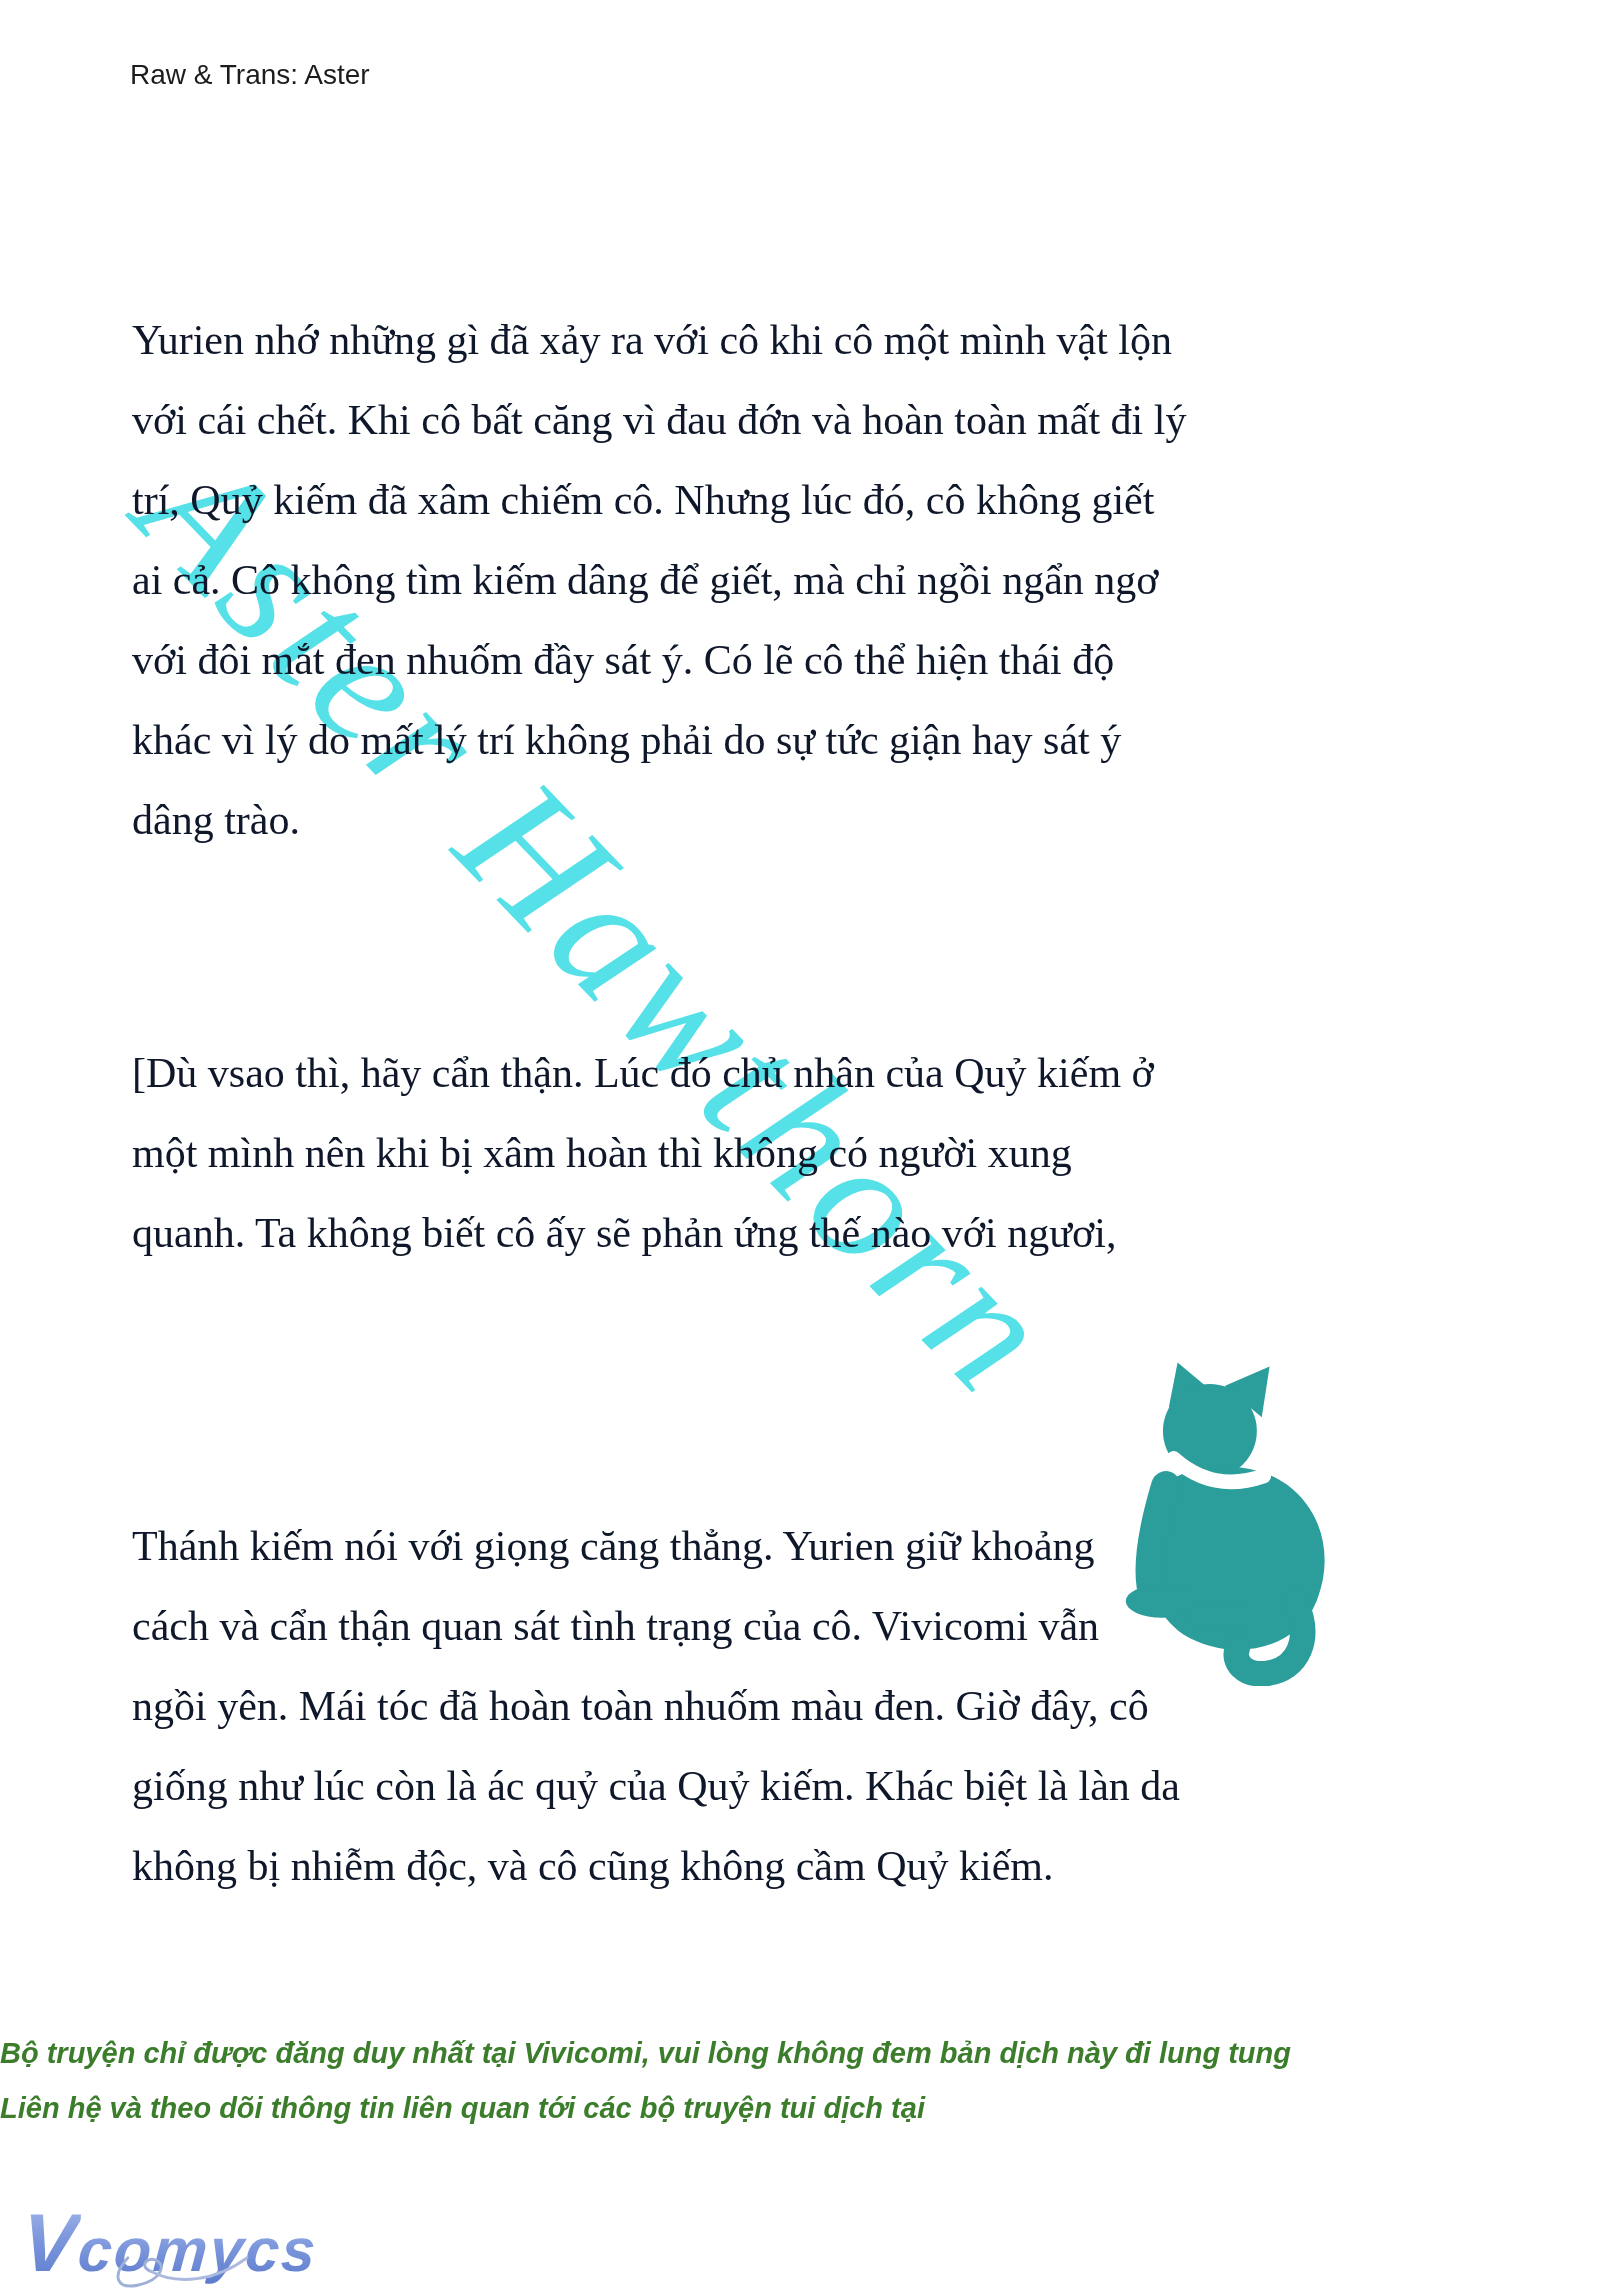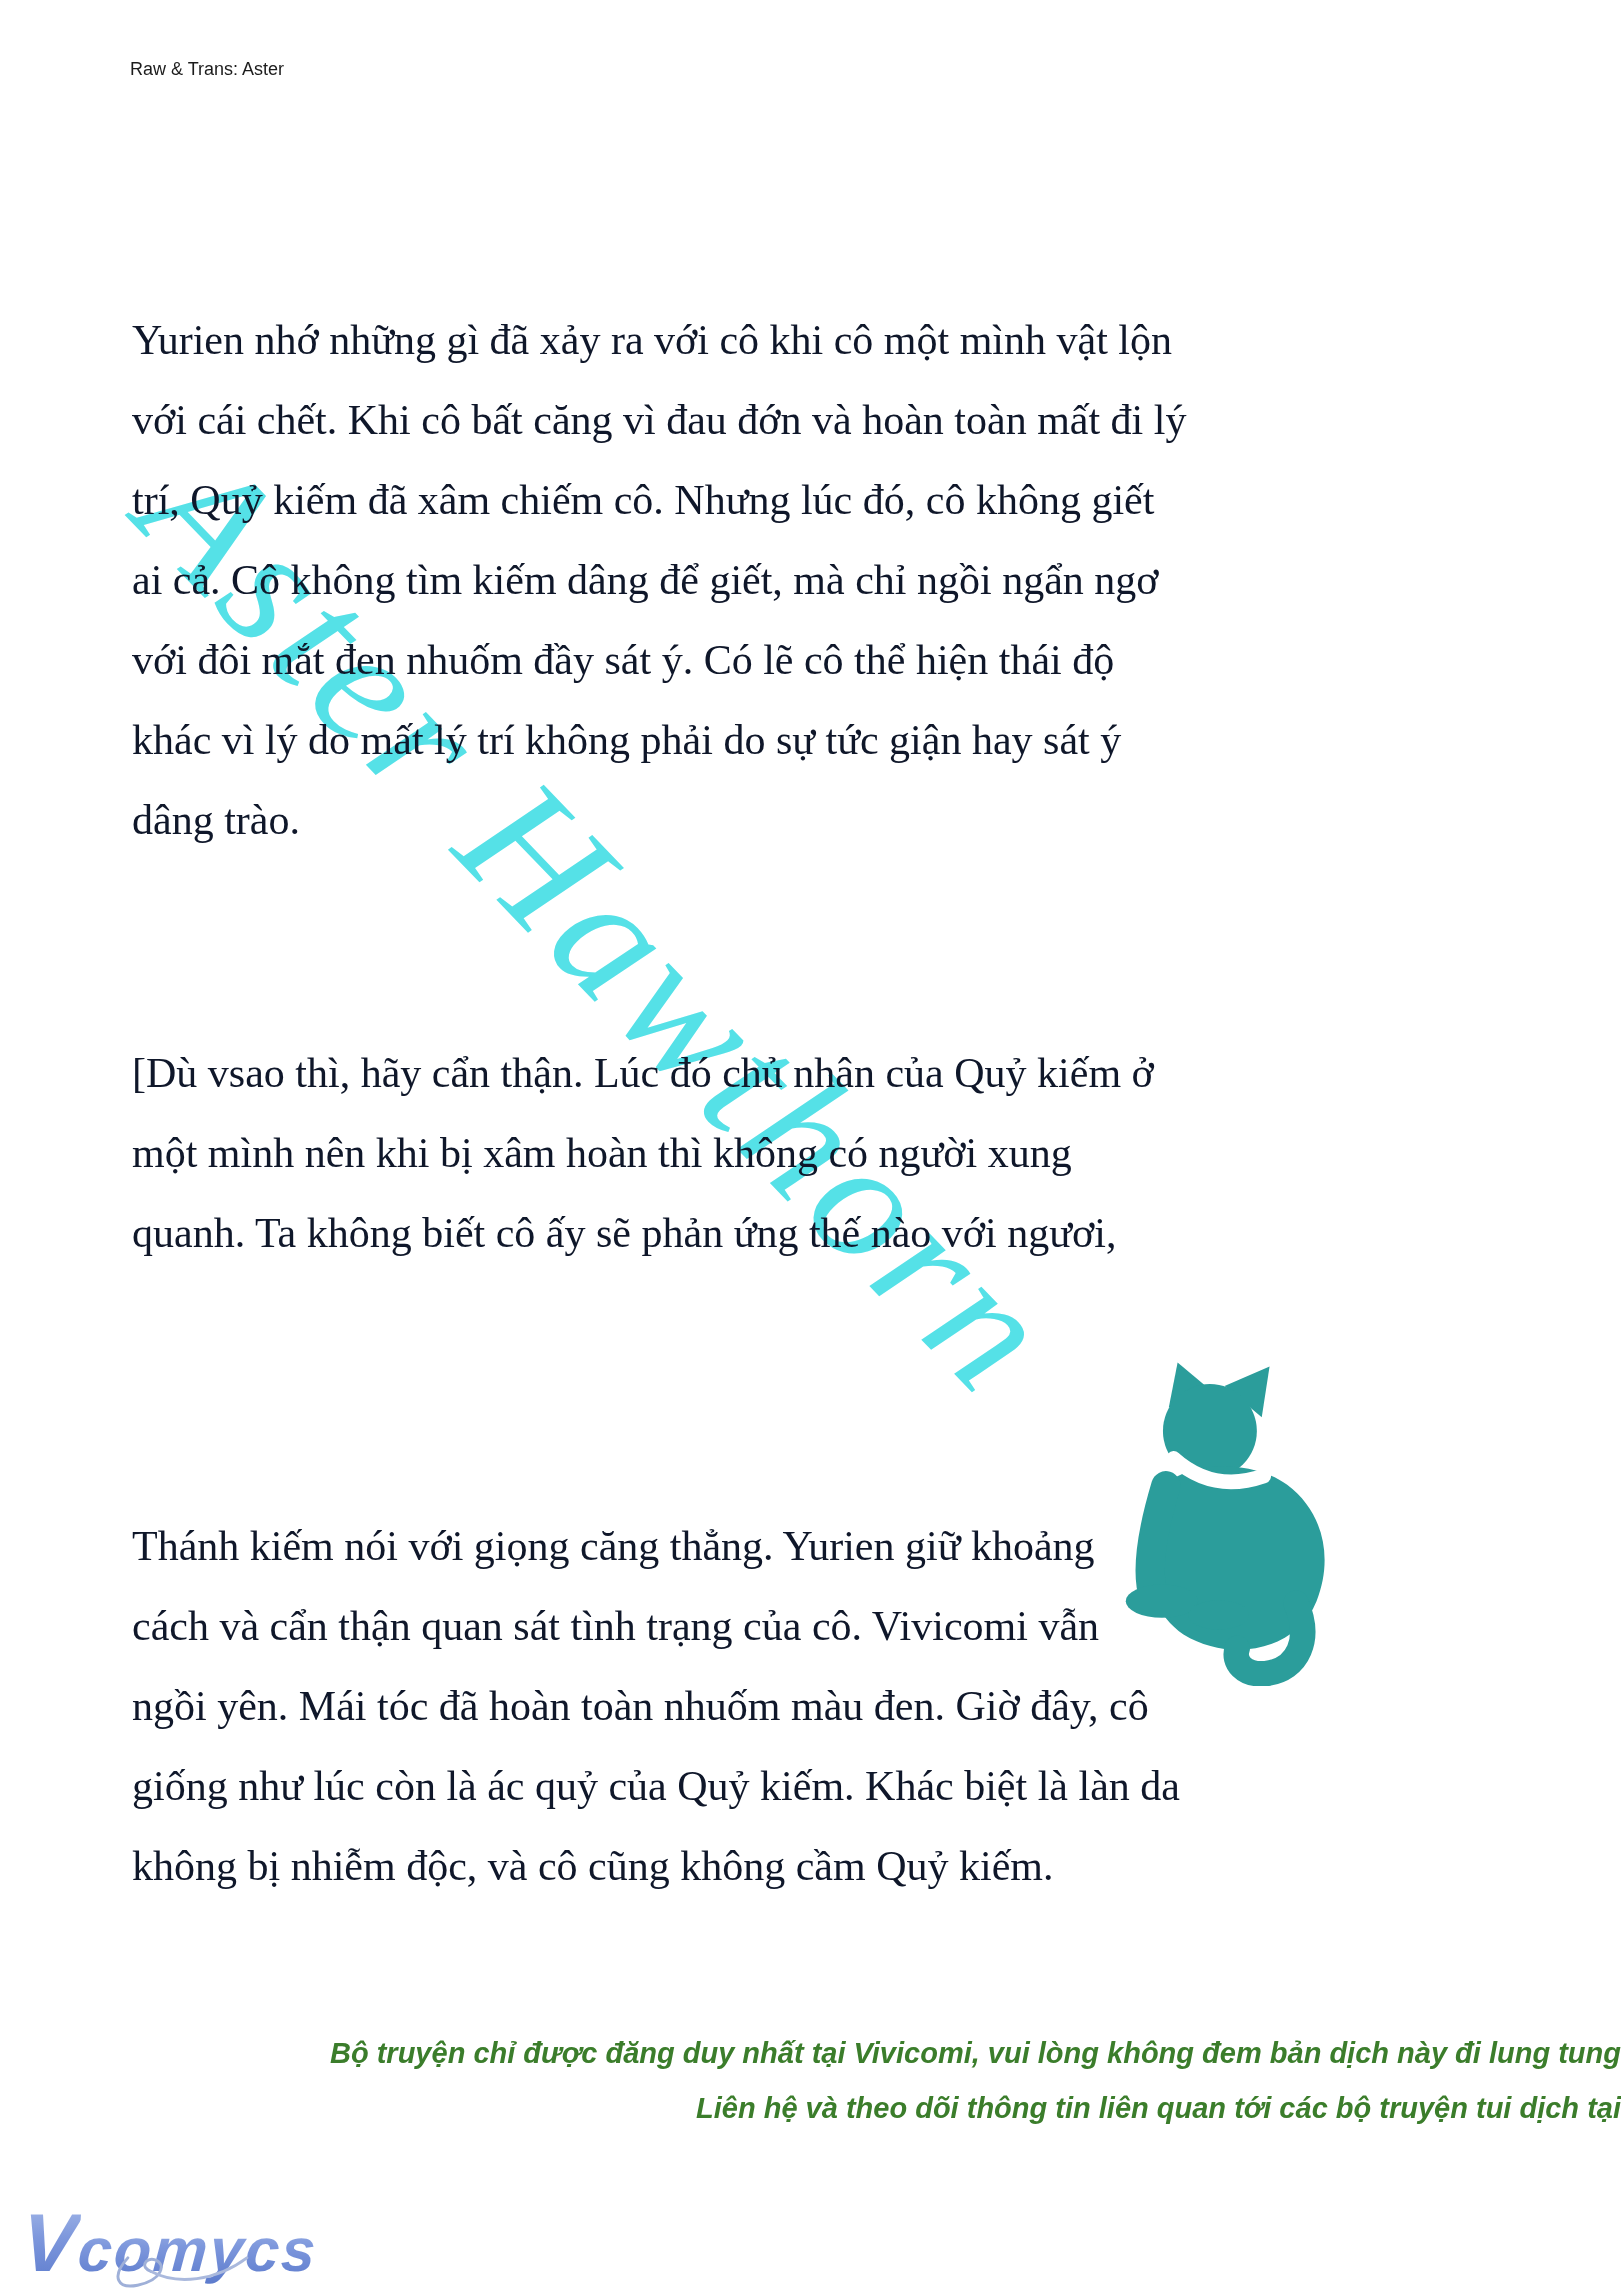--- a/index.html
+++ b/index.html
@@ -7,21 +7,21 @@
     position:relative;
     width:1621px;height:2293px;
     margin:0 auto;
     background:#ffffff;
     overflow:hidden;
     font-family:"Liberation Serif","DejaVu Serif",serif;
   }
   .header-credit{
     position:absolute;left:130px;top:59px;
     font-family:"Liberation Sans","DejaVu Sans",sans-serif;
-    font-size:18px;color:#1c1c1c;z-index:3;
+    font-size:28px;color:#1c1c1c;z-index:3;
   }
   .watermark{
     position:absolute;left:245px;top:412px;
     font-family:"Liberation Serif","DejaVu Serif",serif;
     font-style:italic;
     font-size:174px;
     letter-spacing:7.8px;
     color:#55e1e7;
     transform:rotate(46deg);
     transform-origin:left top;
@@ -38,21 +38,21 @@
   .body-text .tline{
     height:80px;line-height:80px;white-space:nowrap;
   }
   .para-1{top:300px;}
   .para-2{top:1033px;}
   .para-3{top:1506px;}
   .footer-note{
     position:absolute;left:0;top:2026px;width:1621px;z-index:3;
     font-family:"Liberation Sans","DejaVu Sans",sans-serif;
     font-weight:bold;font-style:italic;
-    font-size:29px;color:#3b7d2b;text-align:right;
+    font-size:29px;color:#3b7d2b;text-align:left;
   }
   .footer-note .fline{height:55px;line-height:55px;white-space:nowrap;}
   .site-logo{
     position:absolute;left:21.6px;top:2196px;z-index:3;
     font-family:"Liberation Sans","DejaVu Sans",sans-serif;
     font-style:italic;font-weight:bold;
     white-space:nowrap;
     transform:skewX(-4deg);
   }
   .site-logo .logo-text{

